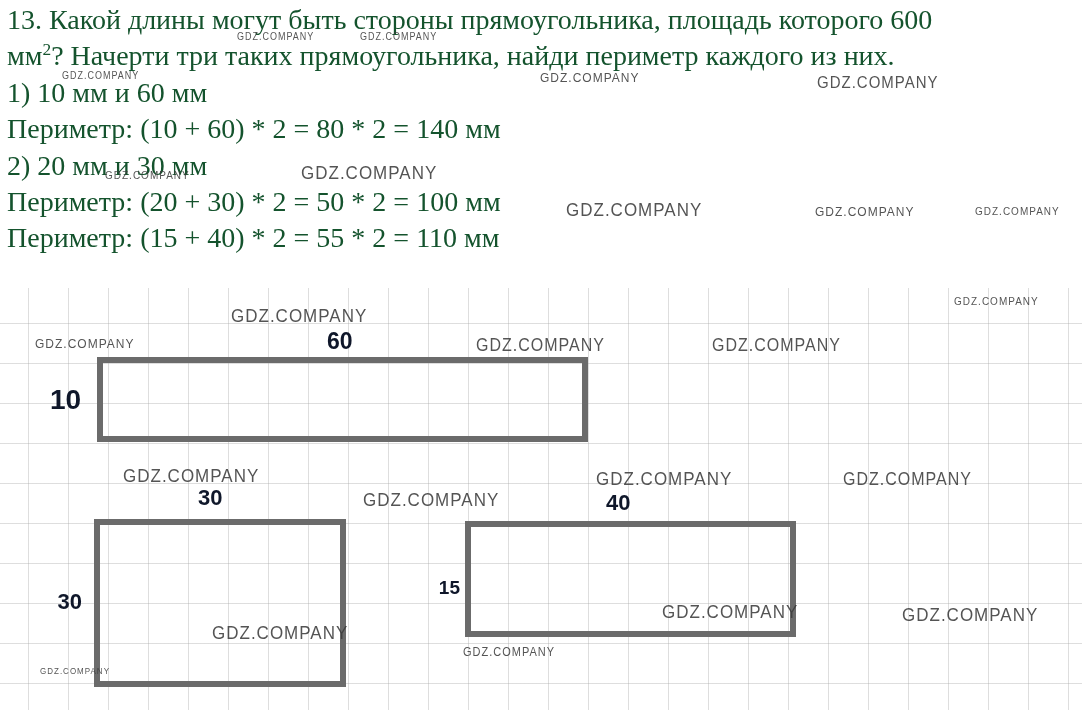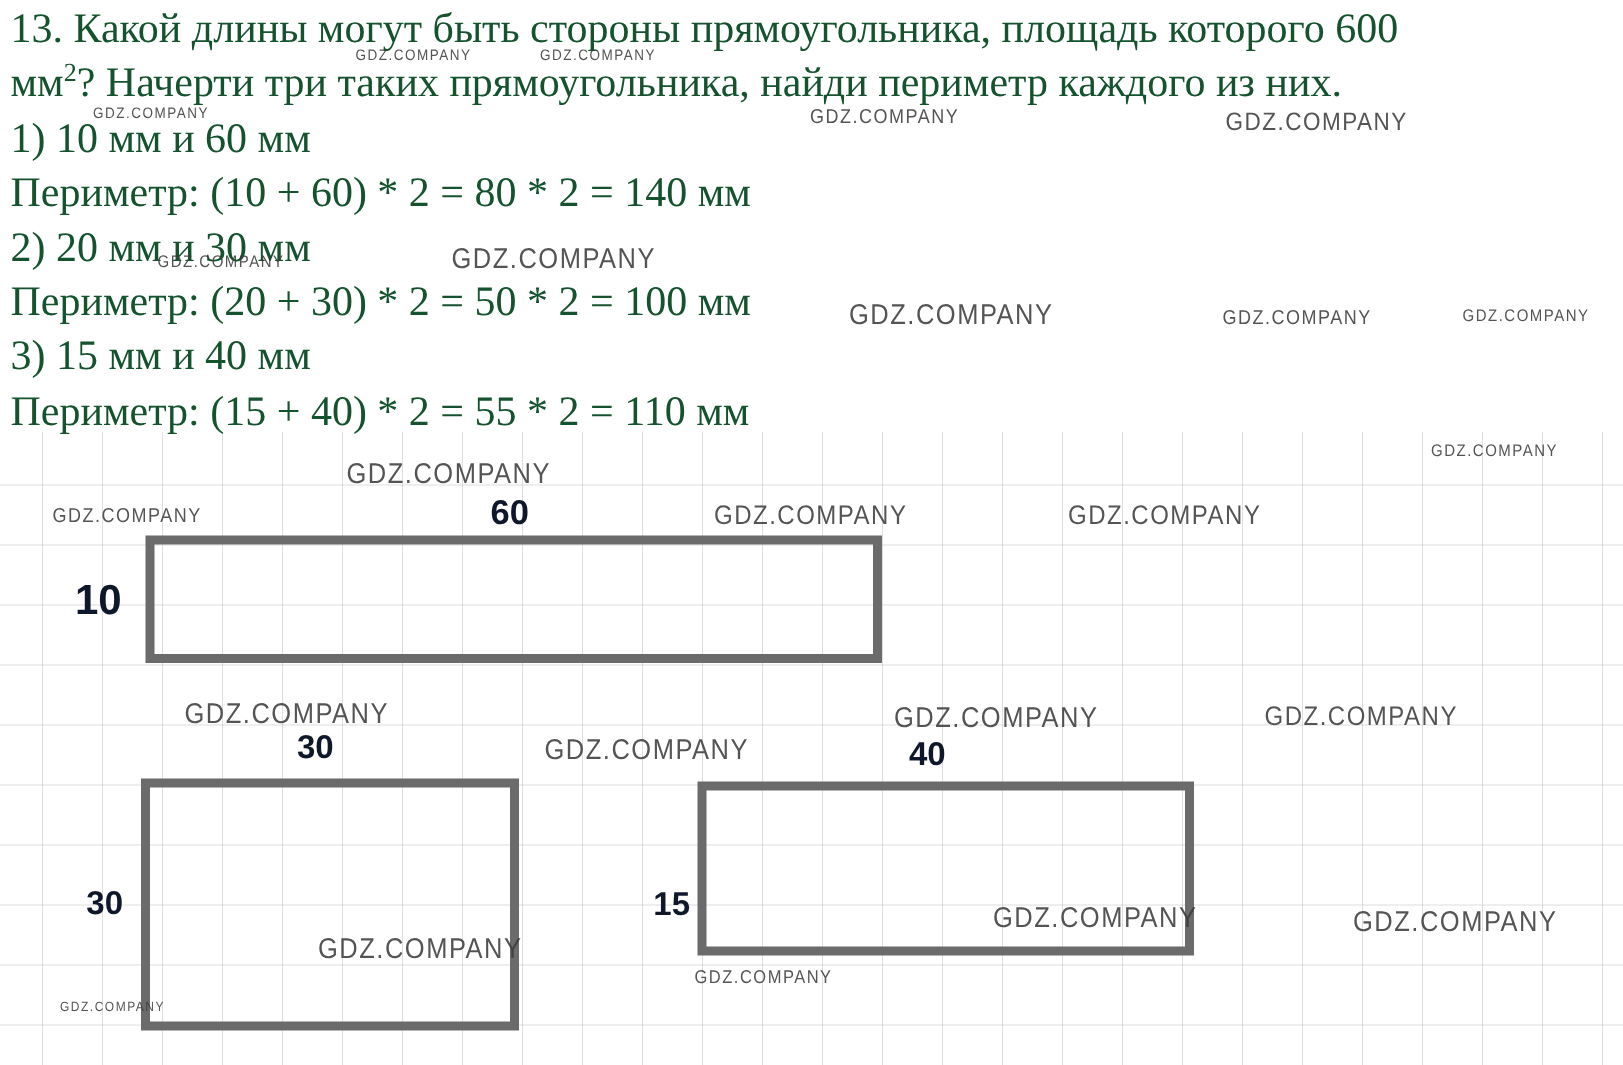--- a/index.html
+++ b/index.html
@@ -36,21 +36,21 @@
   
   .dim {
     position:absolute; font-family:"Liberation Sans", sans-serif;
     font-weight:bold; color:#0f172a; white-space:nowrap;
   }
   #lbl-top-1  { left:327px; top:328px; font-size:23px; }
   #lbl-side-1 { left:50px;  top:384px; font-size:28px; width:34px; text-align:left; }
   #lbl-top-2  { left:198px; top:485px; font-size:22px;text-align:right; }
   #lbl-side-2 { left:48px;  top:589px; font-size:22px; width:34px; text-align:right; }
   #lbl-top-3  { left:606px; top:490px; font-size:22px; }
-  #lbl-side-3 { left:422px; top:590px; font-size:22px; width:38px; text-align:right; }
+  #lbl-side-3 { left:422px; top:577px; font-size:19px; width:38px; text-align:right; }
   
   .wm {
     position:absolute; font-family:"Liberation Sans", sans-serif;
     font-weight:400; color:#3d3d3d; opacity:0.88;
     letter-spacing:1px; white-space:nowrap;
     transform:scaleY(1.12); transform-origin:left top;
   }
 </style>
 </head>
 <body>
@@ -59,21 +59,20 @@
 
 <div class="text-block">
   <div class="text-line">13. Какой длины могут быть стороны прямоугольника, площадь которого 600</div>
   <div class="text-line">
     <span>мм</span><sup>2</sup><span>? Начерти три таких прямоугольника, найди периметр каждого из них.</span>
   </div>
   <div class="text-line">1) 10 мм и 60 мм</div>
   <div class="text-line">Периметр: (10 + 60) * 2 = 80 * 2 = 140 мм</div>
   <div class="text-line">2) 20 мм и 30 мм</div>
   <div class="text-line">Периметр: (20 + 30) * 2 = 50 * 2 = 100 мм</div>
-  <div class="text-line">3) 15 мм и 40 мм</div>
   <div class="text-line">Периметр: (15 + 40) * 2 = 55 * 2 = 110 мм</div>
 </div>
 
 <div class="rect" id="rect1"></div>
 <div class="rect" id="rect2"></div>
 <div class="rect" id="rect3"></div>
 
 <div class="dim" id="lbl-top-1">60</div>
 <div class="dim" id="lbl-side-1">10</div>
 <div class="dim" id="lbl-top-2">30</div>

